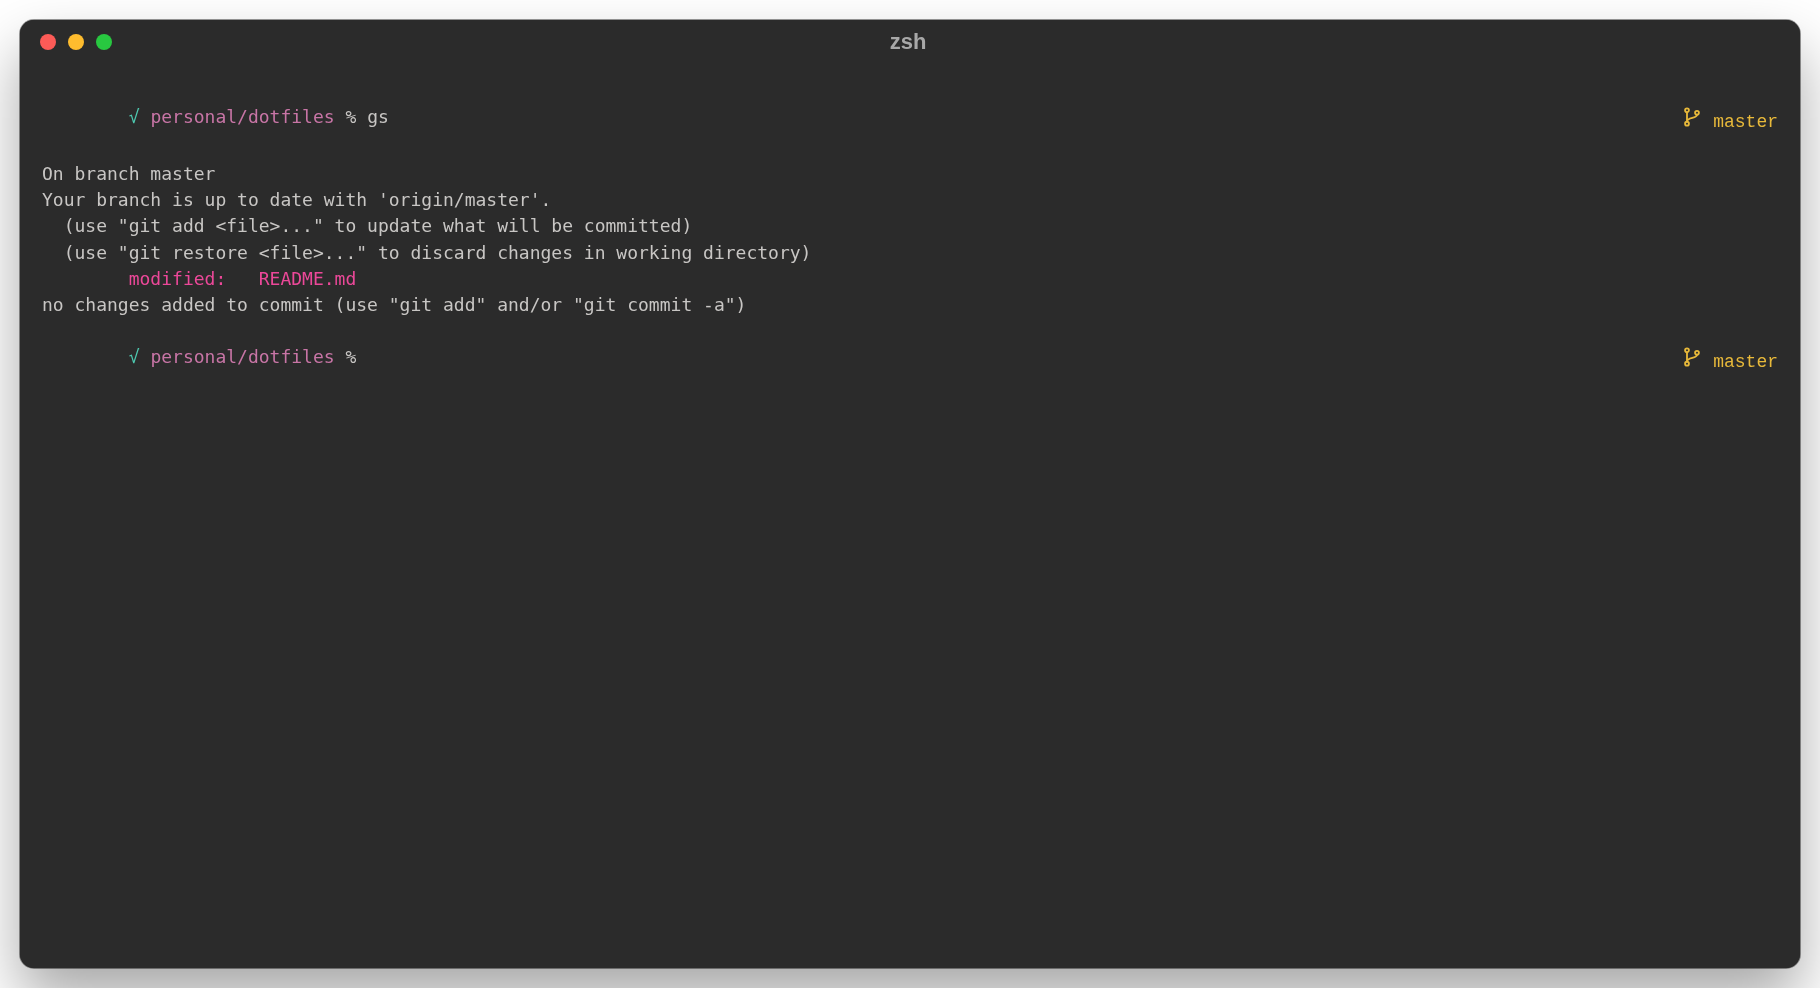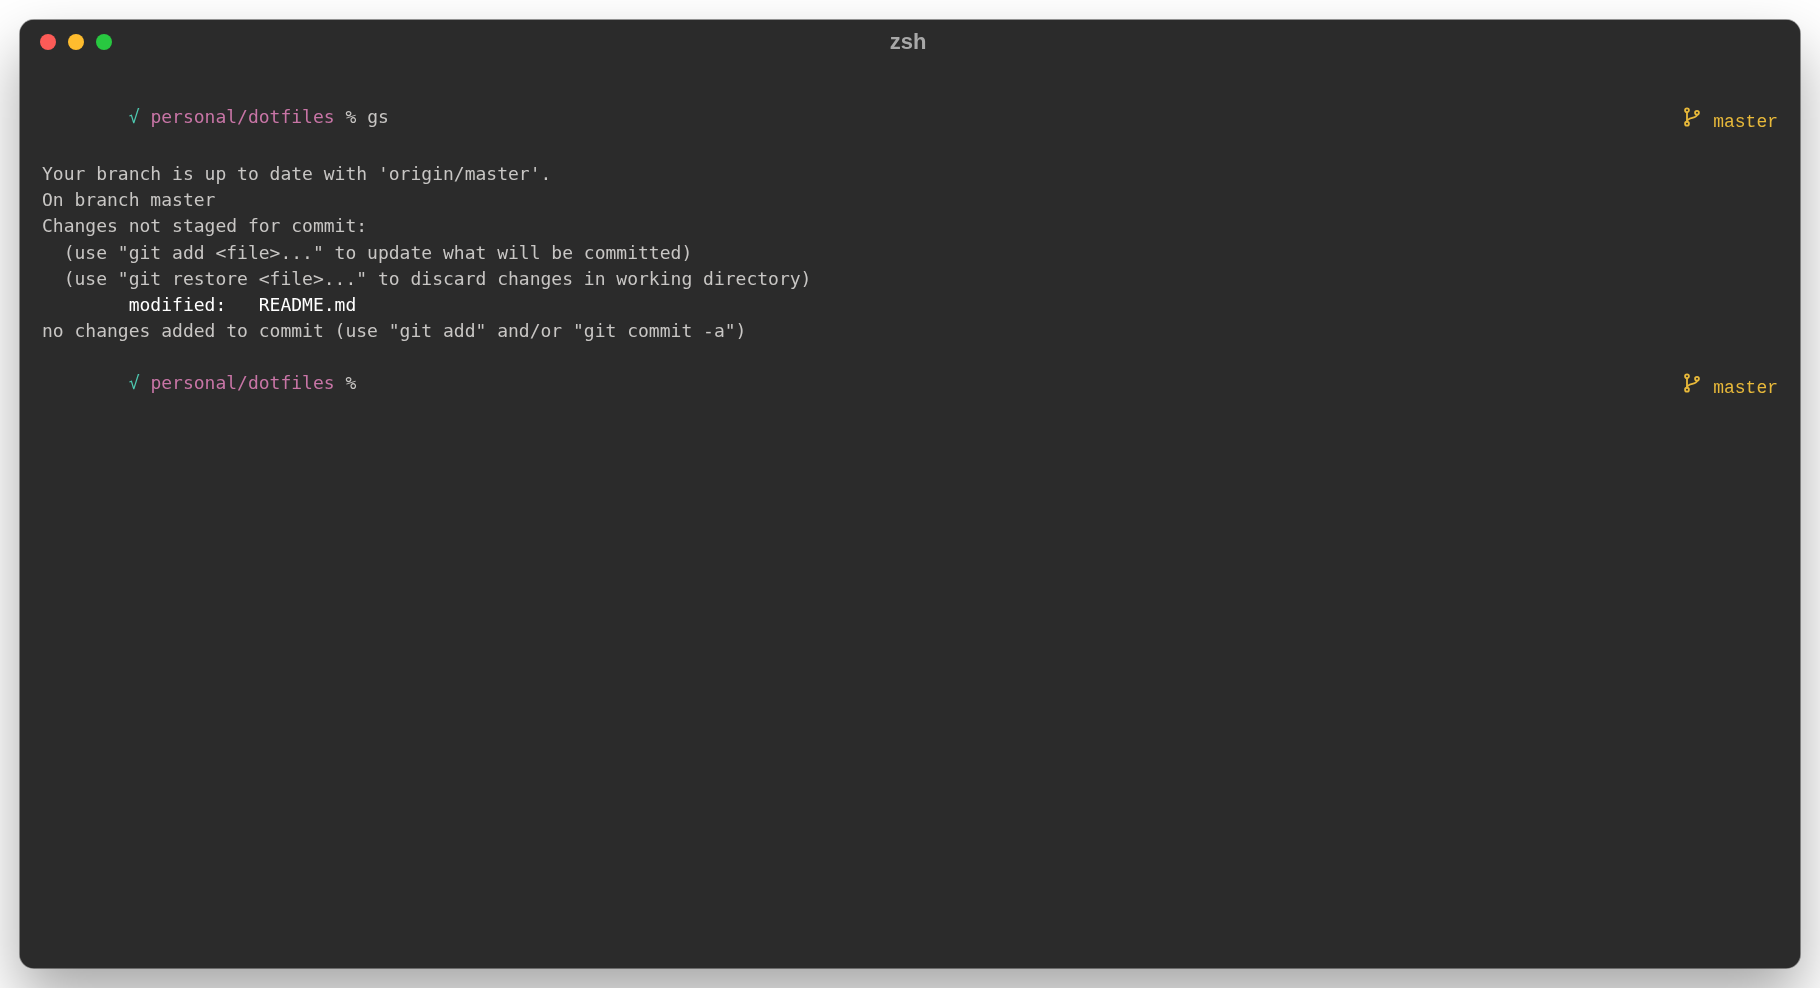--- a/index.html
+++ b/index.html
@@ -73,21 +73,21 @@
     flex: 1 1 auto;
     white-space: pre;
   }
   .line .right {
     flex: 0 0 auto;
     white-space: pre;
     font-family: Liberation Mono, monospace;
   }
   .teal { color: #4ec9b0; }
   .magenta { color: #c875a6; }
-  .olive { color: #ffffff; }
+  .olive { color: #ec4899; }
   .yellow { color: #e8b93a; }
   .gray { color: #c8c6c4; }
   .branch-icon svg {
     width: 20px;
     height: 26px;
     vertical-align: -3px;
     fill: none;
     stroke: #e8b93a;
     stroke-width: 2.2;
   }
@@ -116,24 +116,23 @@
         <span class="branch-icon"><svg viewBox="0 0 24 24">
               <circle cx="6" cy="4" r="2.3"></circle>
               <circle cx="6" cy="20" r="2.3"></circle>
               <circle cx="18" cy="7" r="2.3"></circle>
               <path d="M6 6.3v11.4"></path>
               <path d="M18 9.3c0 5-12 2.5-12 8.4"></path>
             </svg></span><span> </span><span>master</span>
       </span>
     </div>
 
+    <div class="line"><span class="left gray">On branch master</span></div>
     <div class="line"><span class="left gray">Your branch is up to date with 'origin/master'.</span></div>
-    <div class="line"><span class="left gray">On branch master</span></div>
     <div class="line"><span class="left gray"></span></div>
-    <div class="line"><span class="left gray">Changes not staged for commit:</span></div>
     <div class="line"><span class="left gray">  (use "git add &lt;file&gt;..." to update what will be committed)</span></div>
     <div class="line"><span class="left gray">  (use "git restore &lt;file&gt;..." to discard changes in working directory)</span></div>
     <div class="line"><span class="left olive">        modified:   README.md</span></div>
     <div class="line"><span class="left gray"></span></div>
     <div class="line"><span class="left gray">no changes added to commit (use "git add" and/or "git commit -a")</span></div>
 
     <div class="line">
       <span class="left">
         <span class="teal">√</span><span> </span><span class="magenta">personal/dotfiles</span><span> </span><span class="gray">%</span><span> </span><span class="gray"></span>
       </span>

